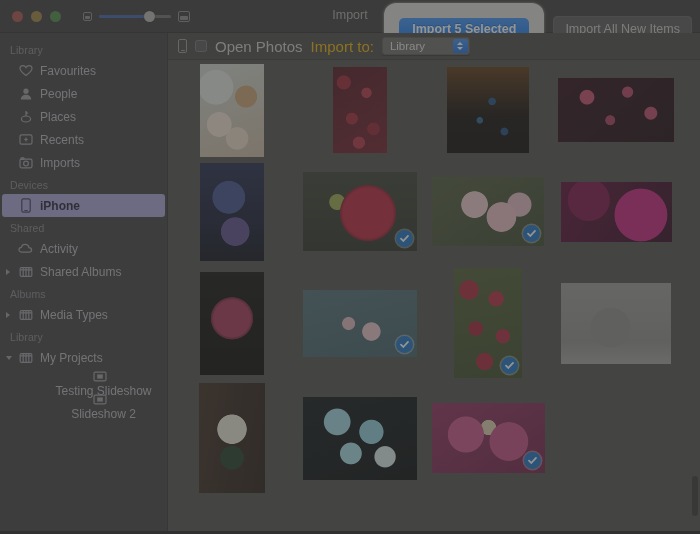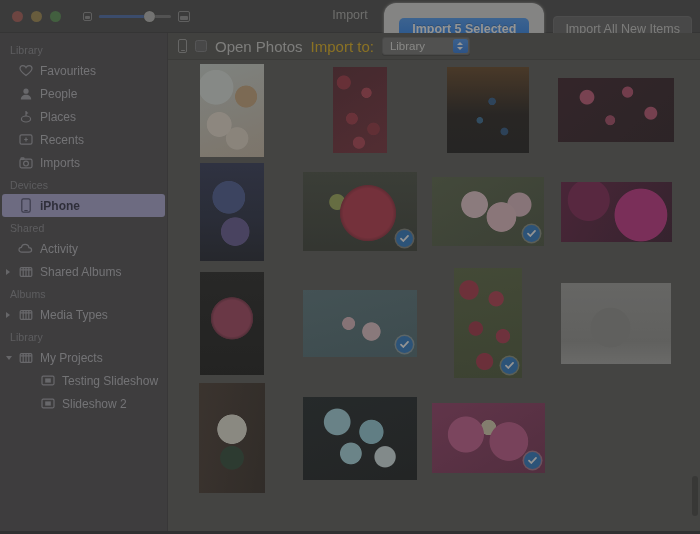--- a/index.html
+++ b/index.html
@@ -113,21 +113,21 @@
     padding: 5px 0 3px 10px;
     letter-spacing: 0.1px;
   }
   .sb-item {
     display: flex; align-items: center;
     height: 23px;
     padding-left: 18px;
     font-size: 12px; color: #b6b5bd;
     position: relative;
   }
-  .sb-item.sub { padding-left: 40px; }
+  .sb-item.sub { padding-left: 40px; flex-direction: column; }
   .sb-item.selected {
     background: #a8a4d8;
     color: #1e1d38;
     font-weight: bold;
     margin: 0 2px 0 2px;
     border-radius: 3px;
     padding-left: 16px;
   }
   .sb-disc {
     position: absolute; left: 6px;

